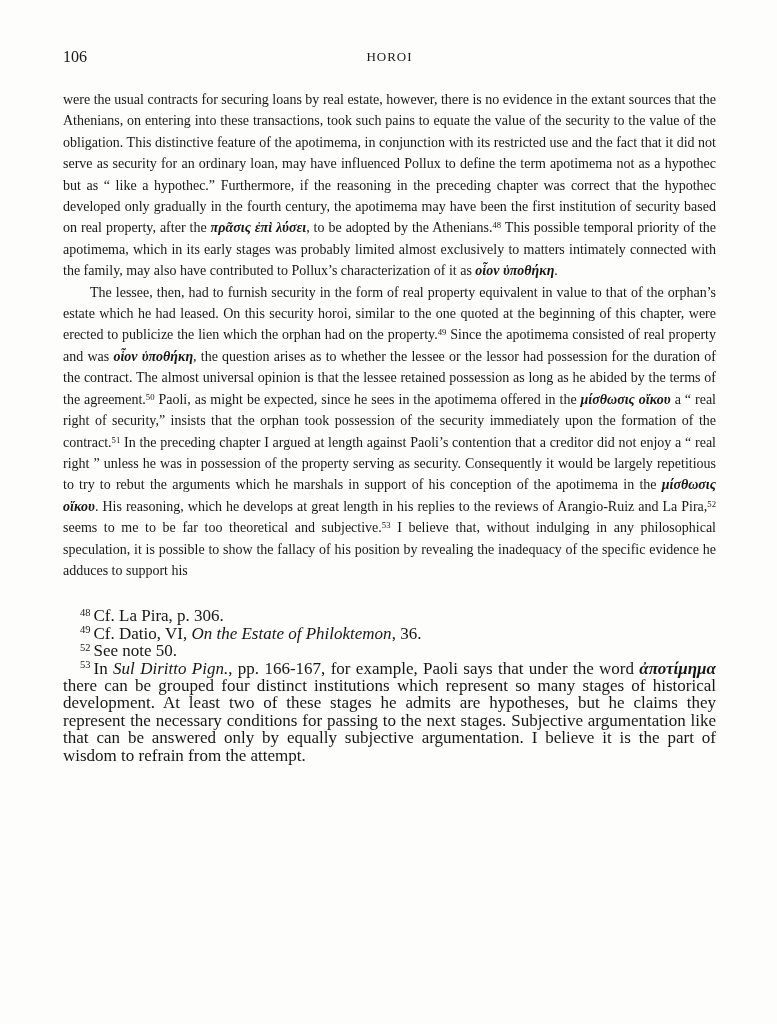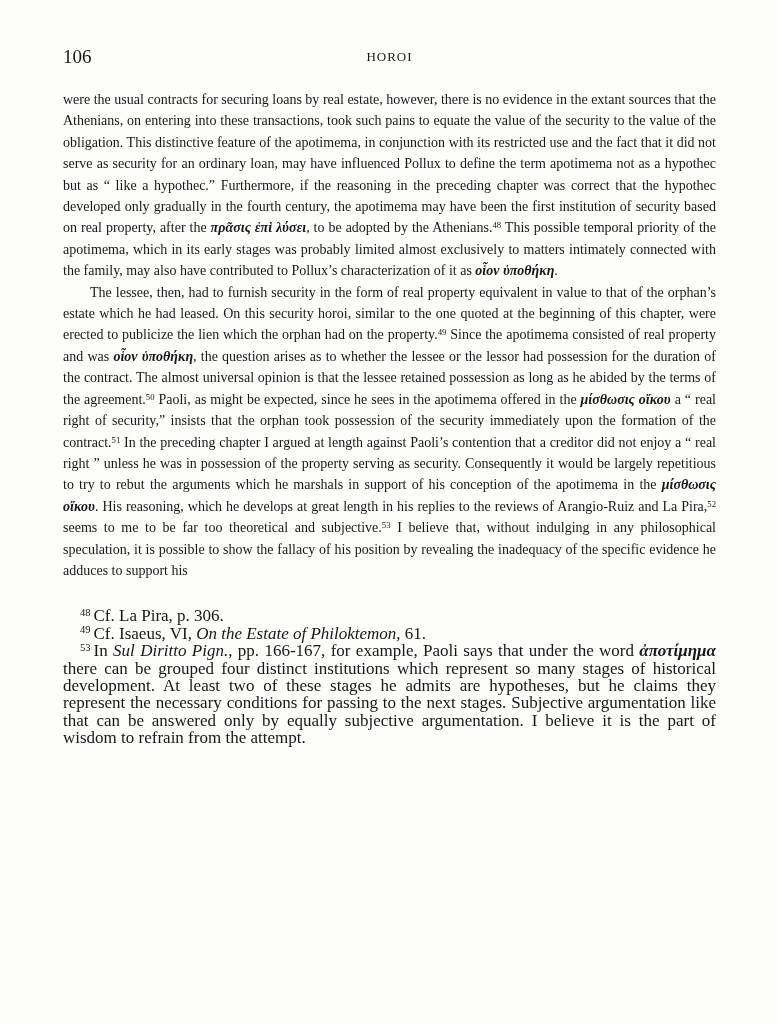--- a/index.html
+++ b/index.html
@@ -20,21 +20,21 @@
     overflow: hidden;
   }
   .running-head {
     position: relative;
     height: 21px;
   }
   .page-num {
     position: absolute;
     left: 0;
     top: 0;
-    font-size: 19px;
+    font-size: 16px;
     line-height: 21px;
   }
   .head-title {
     display: block;
     text-align: center;
     font-size: 13px;
     line-height: 21px;
     letter-spacing: 1px;
   }
   .body-text {
@@ -78,16 +78,17 @@
     <span class="head-title">HOROI</span>
   </header>
 
   <main class="body-text" id="body-text">
       <p class="para"><span class="seg-n">were the usual contracts for securing loans by real estate, however, there is no evidence in the extant sources that the Athenians, on entering into these transactions, took such pains to equate the value of the security to the value of the obligation. This distinctive feature of the apotimema, in conjunction with its restricted use and the fact that it did not serve as security for an ordinary loan, may have influenced Pollux to define the term apotimema not as a hypothec but as “ like a hypothec.” Furthermore, if the reasoning in the preceding chapter was correct that the hypothec developed only gradually in the fourth century, the apotimema may have been the first institution of security based on real property, after the </span><span class="seg-g">πρᾶσις ἐπὶ λύσει</span><span class="seg-n">, to be adopted by the Athenians.</span><span class="seg-sup">48</span><span class="seg-n"> This possible temporal priority of the apotimema, which in its early stages was probably limited almost exclusively to matters intimately connected with the family, may also have contributed to Pollux’s characterization of it as </span><span class="seg-g">οἷον ὑποθήκη</span><span class="seg-n">.</span></p>
       <p class="para indent"><span class="seg-n">The lessee, then, had to furnish security in the form of real property equivalent in value to that of the orphan’s estate which he had leased. On this security horoi, similar to the one quoted at the beginning of this chapter, were erected to publicize the lien which the orphan had on the property.</span><span class="seg-sup">49</span><span class="seg-n"> Since the apotimema consisted of real property and was </span><span class="seg-g">οἷον ὑποθήκη</span><span class="seg-n">, the question arises as to whether the lessee or the lessor had possession for the duration of the contract. The almost universal opinion is that the lessee retained possession as long as he abided by the terms of the agreement.</span><span class="seg-sup">50</span><span class="seg-n"> Paoli, as might be expected, since he sees in the apotimema offered in the </span><span class="seg-g">μίσθωσις οἴκου</span><span class="seg-n"> a “ real right of security,” insists that the orphan took possession of the security immediately upon the formation of the contract.</span><span class="seg-sup">51</span><span class="seg-n"> In the preceding chapter I argued at length against Paoli’s contention that a creditor did not enjoy a “ real right ” unless he was in possession of the property serving as security. Consequently it would be largely repetitious to try to rebut the arguments which he marshals in support of his conception of the apotimema in the </span><span class="seg-g">μίσθωσις οἴκου</span><span class="seg-n">. His reasoning, which he develops at great length in his replies to the reviews of Arangio-Ruiz and La Pira,</span><span class="seg-sup">52</span><span class="seg-n"> seems to me to be far too theoretical and subjective.</span><span class="seg-sup">53</span><span class="seg-n"> I believe that, without indulging in any philosophical speculation, it is possible to show the fallacy of his position by revealing the inadequacy of the specific evidence he adduces to support his</span></p>
     </main>
 
   <section class="footnotes" id="footnotes">
       <p class="footnote"><span class="seg-sup fn-num">48</span><span class="seg-n">Cf. La Pira, p. 306.</span></p>
-      <p class="footnote"><span class="seg-sup fn-num">49</span><span class="seg-n">Cf. Isaeus, VI, </span><span class="seg-i">On the Estate of Philoktemon</span><span class="seg-n">, 61.</span></p>
+      <p class="footnote"><span class="seg-sup fn-num">49</span><span class="seg-n">Cf. Datio, VI, </span><span class="seg-i">On the Estate of Philoktemon</span><span class="seg-n">, 36.</span></p>
+      <p class="footnote"><span class="seg-sup fn-num">52</span><span class="seg-n">See note 50.</span></p>
       <p class="footnote"><span class="seg-sup fn-num">53</span><span class="seg-n">In </span><span class="seg-i">Sul Diritto Pign.</span><span class="seg-n">, pp. 166-167, for example, Paoli says that under the word </span><span class="seg-g">ἀποτίμημα</span><span class="seg-n"> there can be grouped four distinct institutions which represent so many stages of historical development. At least two of these stages he admits are hypotheses, but he claims they represent the necessary conditions for passing to the next stages. Subjective argumentation like that can be answered only by equally subjective argumentation. I believe it is the part of wisdom to refrain from the attempt.</span></p>
     </section>
 </div>
 
 </body></html>

